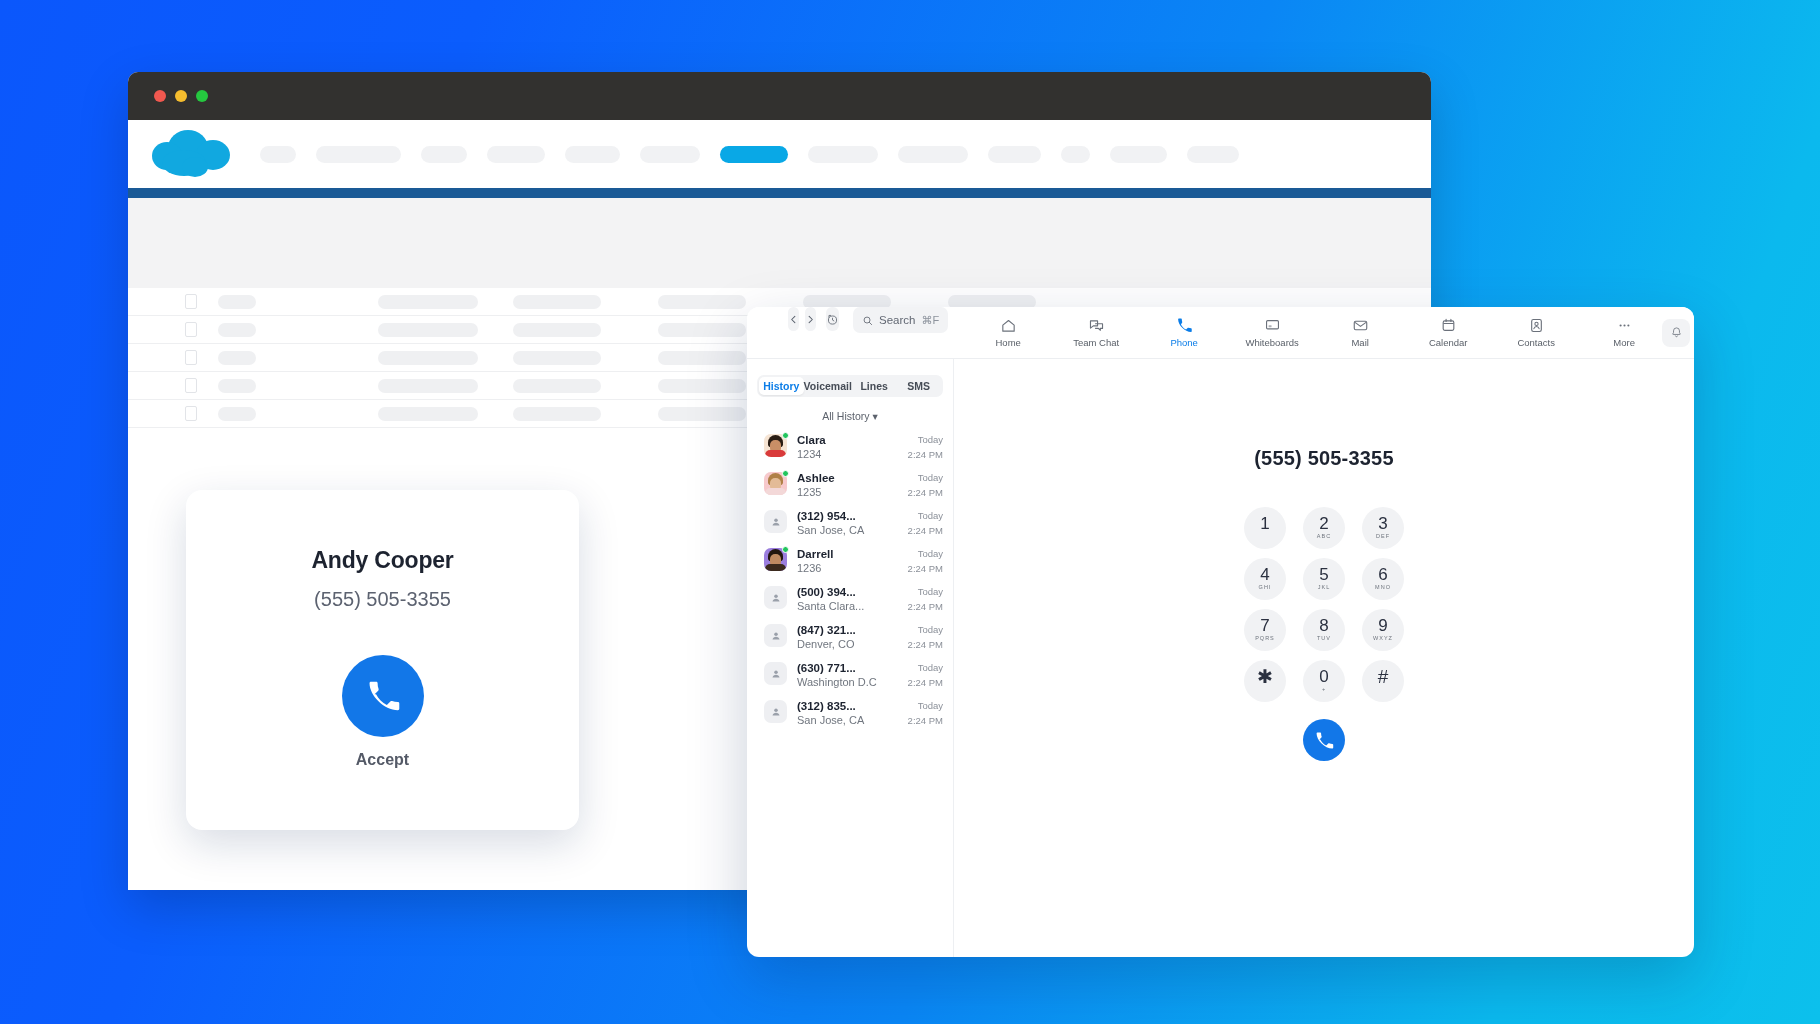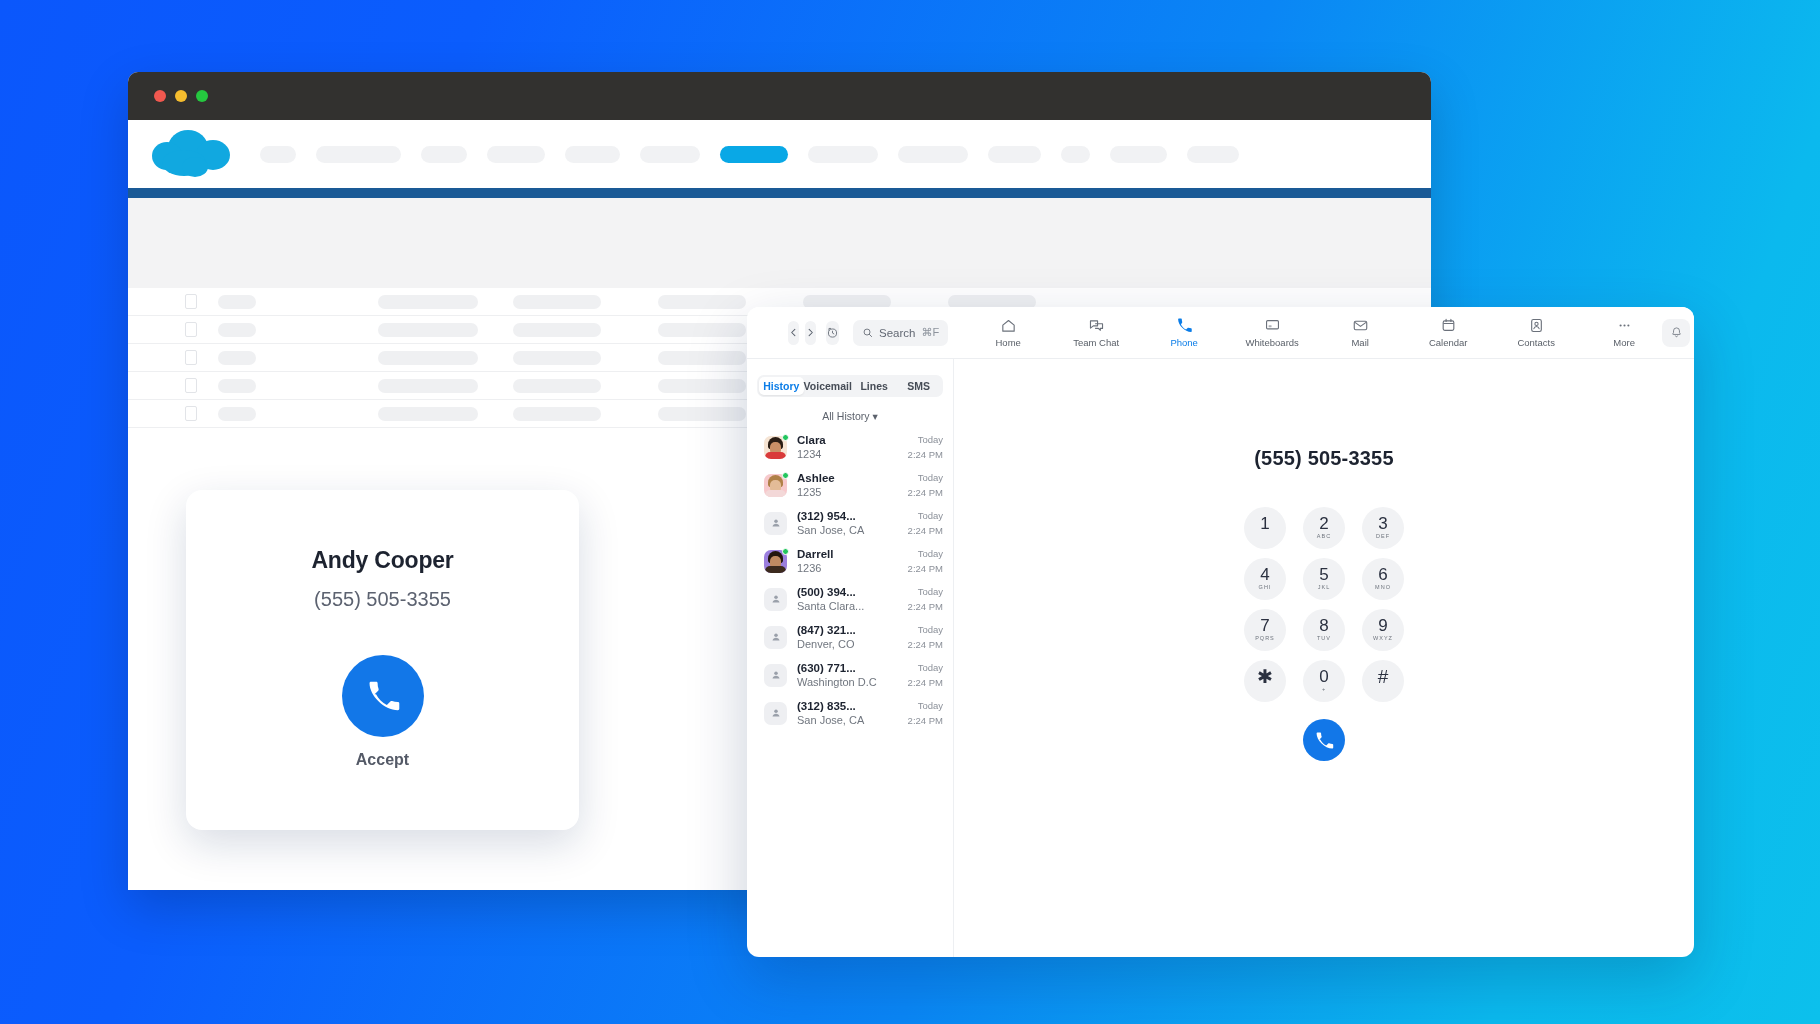--- a/index.html
+++ b/index.html
@@ -125,21 +125,21 @@
     width: 947px; height: 650px;
     background: #ffffff;
     border-radius: 12px;
     box-shadow: 0 22px 60px rgba(5,30,80,0.22);
     overflow: hidden;
     z-index: 6;
     display: flex; flex-direction: column;
   }
   #zoom-toolbar {
     height: 52px;
-    display: flex; align-items: center;
+    display: flex; 
     padding: 0 14px 0 14px;
     background: #ffffff;
     border-bottom: 1px solid #eceef1;
     flex: 0 0 auto;
   }
   .zt-traffic { width: 10px; height: 10px; border-radius: 50%; margin-right: 7px; }
   .nav-sq {
     width: 26px; height: 24px; border-radius: 6px;
     background: #f2f3f5;
     display: flex; align-items: center; justify-content: center;
@@ -219,21 +219,21 @@
   }
   .ptab.active { background: #ffffff; color: #0b7de8; box-shadow: 0 1px 2px rgba(0,0,0,0.07); }
 
   #history-filter {
     text-align: center; font-size: 10.5px; color: #5c626c;
     margin-top: 13px; cursor: pointer;
   }
 
   #history-list { margin-top: 6px; overflow: hidden; }
   .hrow {
-    display: flex; align-items: center;
+    display: flex; 
     padding: 6px 10px 6px 17px;
     cursor: pointer;
   }
   .havatar {
     width: 23px; height: 23px; border-radius: 7px;
     position: relative; flex: 0 0 auto;
     background: #eeeff2;
     display: flex; align-items: center; justify-content: center;
     overflow: visible;
   }

